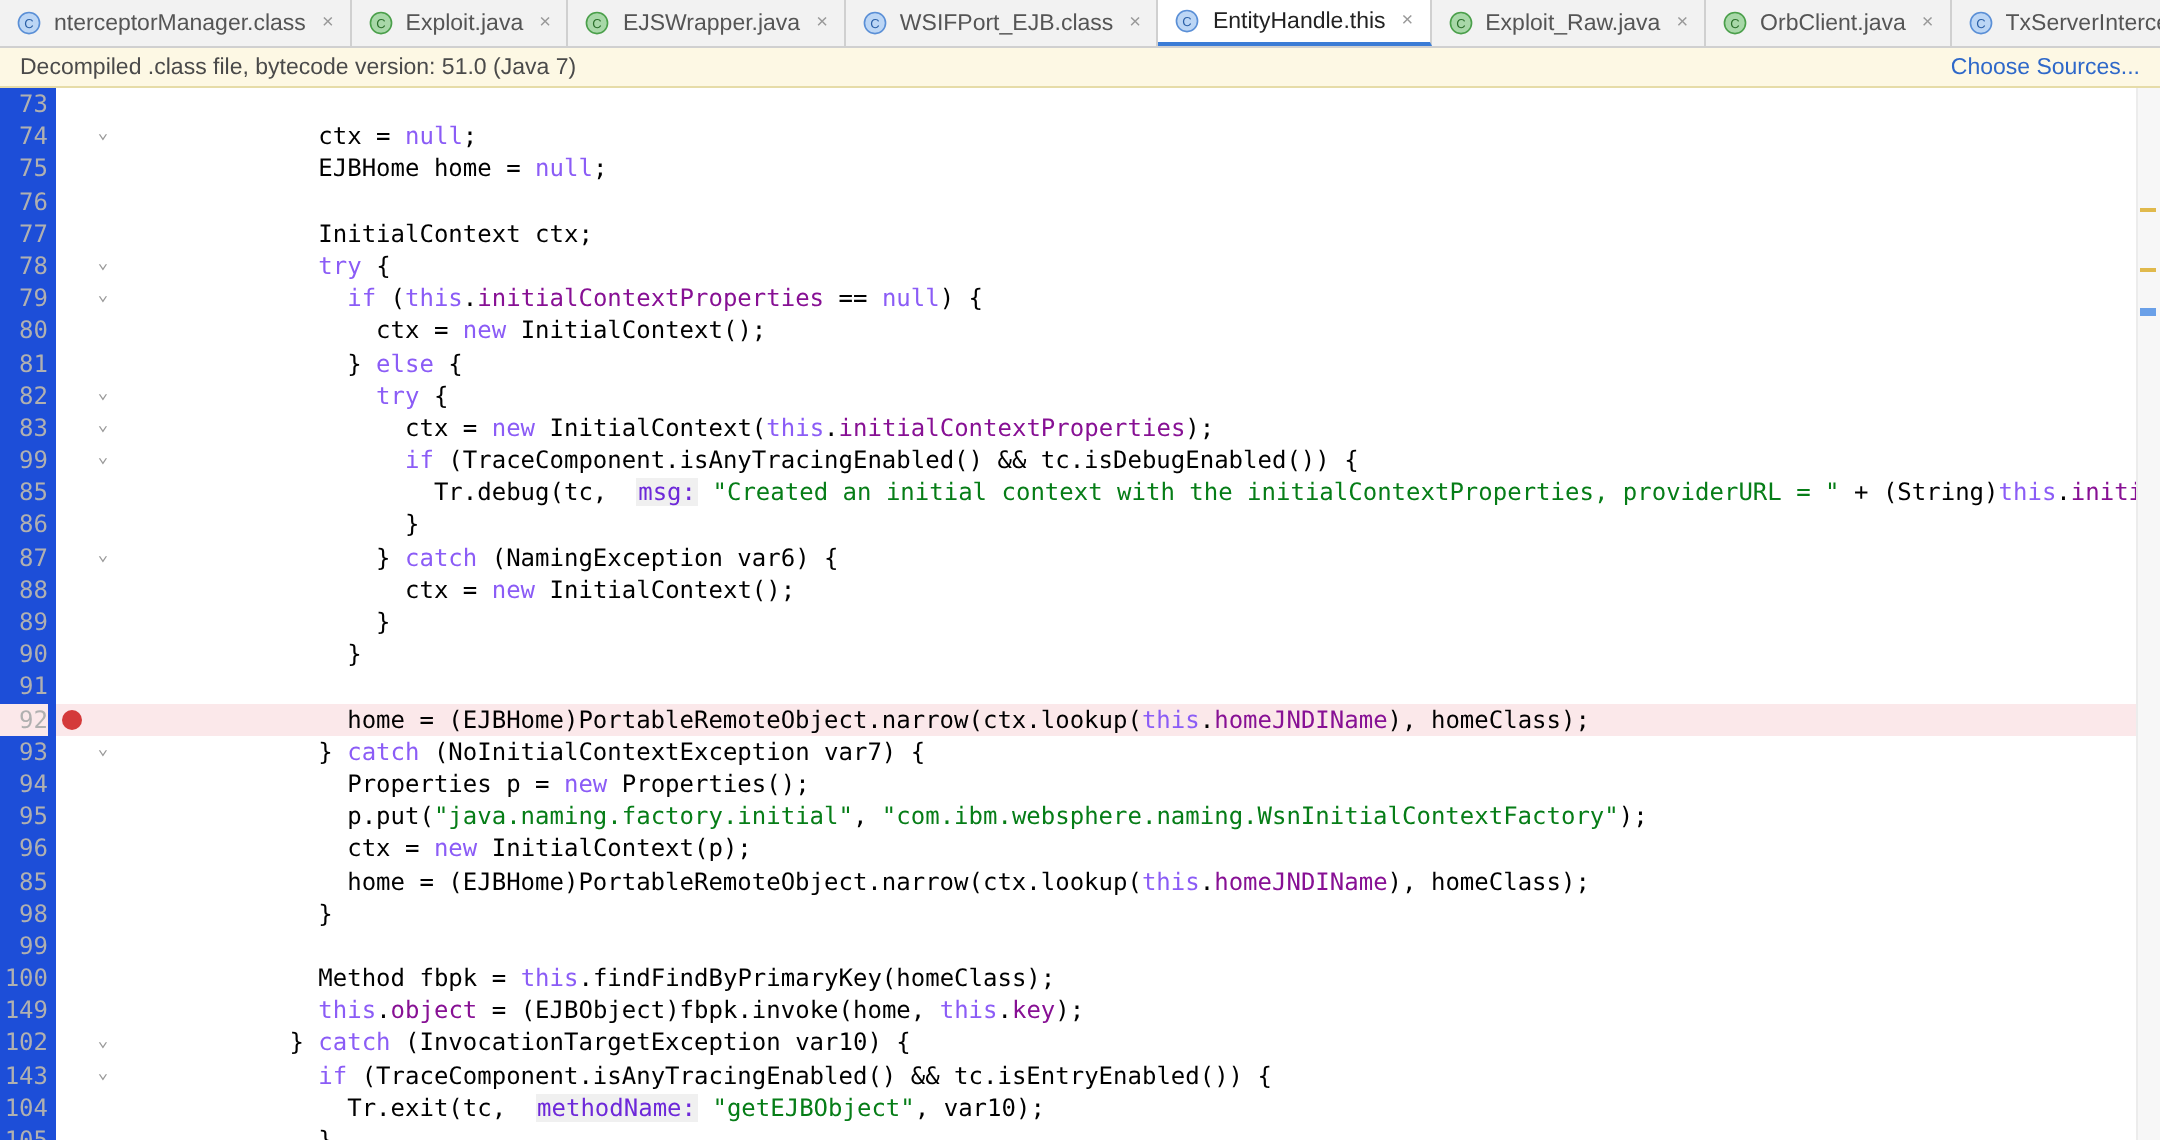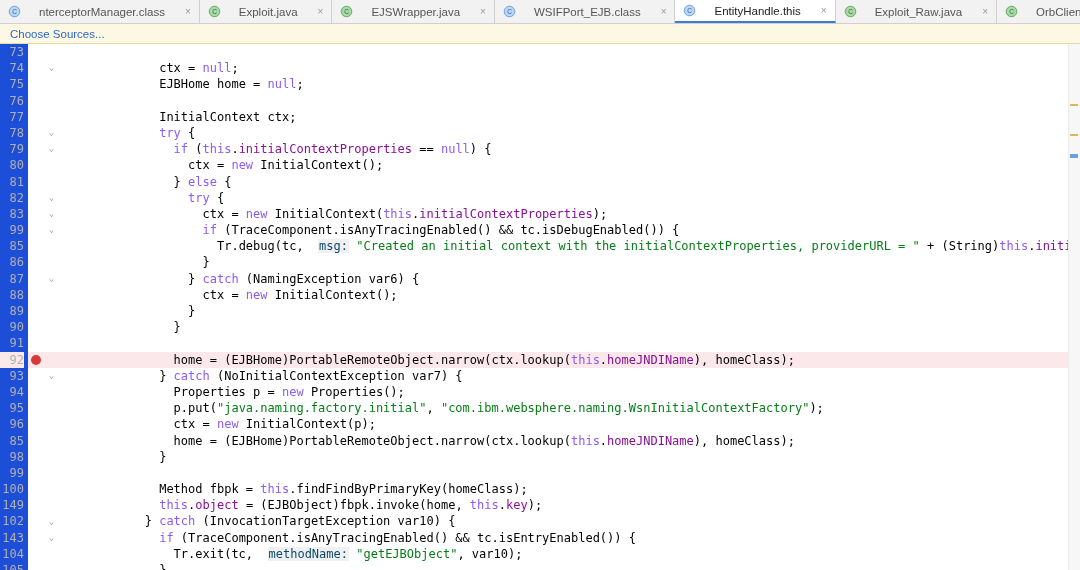--- a/index.html
+++ b/index.html
@@ -21,21 +21,21 @@
   font-size: 11.5px;
   align-items: stretch;
   overflow: hidden;
 }
 .tab {
   display: flex;
   align-items: center;
   padding: 0 6px 0 8px;
   border-right: 1px solid #d0d0d0;
   color: #555;
-  gap: 18px;
+  gap: 6px;
   white-space: nowrap;
   cursor: pointer;
 }
 .tab.active {
   background: #fff;
   color: #222;
   border-bottom: 2px solid #3b7cd6;
 }
 .tab .close {
   color: #999;
@@ -101,21 +101,21 @@
 }
 .fold {
   position:absolute; left:1px; width:9px; height:9px;
   color:#9a9a9a; font-size:9px; text-align:center; line-height:9px;
 }
 
 .k { color:#8b5cf6; } 
 .s { color:#067d17; } 
 .t { color:#000; }    
 .m { color:#871094; } 
-.p { background:#f0f0f0; color:#0c4a6e; font-style:normal; padding:0 1px;}
+.p { background:#f0f0f0; color:#6d28d9; font-style:normal; padding:0 1px;}
 
 .marker-strip {
   position:absolute; right:0; top:0; width:12px; height:100%;
   background:#f7f7f7; border-left:1px solid #ececec;
 }
 .marker-strip .mk { position:absolute; right:2px; width:8px; height:2px; background:#e0b94c;}
 .marker-strip .mk.blue { background:#6aa0e8; height:4px;}
 </style>
 </head>
 <body>
@@ -196,20 +196,21 @@
         <svg viewBox="0 0 16 16">
           <circle cx="8" cy="8" r="6.5" fill="#bcd6f5" stroke="#5a8fd6" stroke-width="1"></circle>
           <text x="8" y="11" text-anchor="middle" font-size="8" fill="#2a5fa6" font-family="sans-serif">C</text>
         </svg>
       </span>
       <span>TxServerInterceptor.class</span>
     </div>
   </div>
 
 <div class="banner">
+  <span>Decompiled .class file, bytecode version: 51.0 (Java 7)</span>
   <span class="link">Choose Sources...</span>
 </div>
 
 <div class="editor">
   <div class="gutter-ln" id="gutter-ln">
       <div class="line">73</div>
       <div class="line">74</div>
       <div class="line">75</div>
       <div class="line">76</div>
       <div class="line">77</div>

